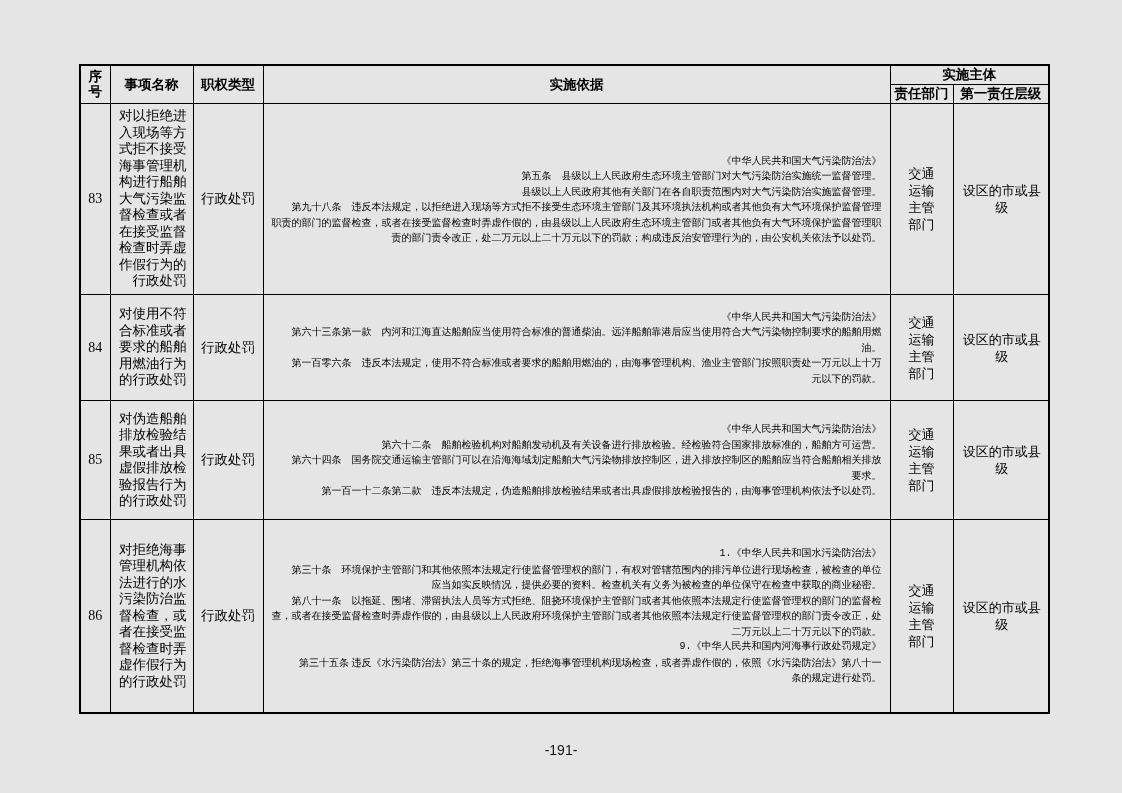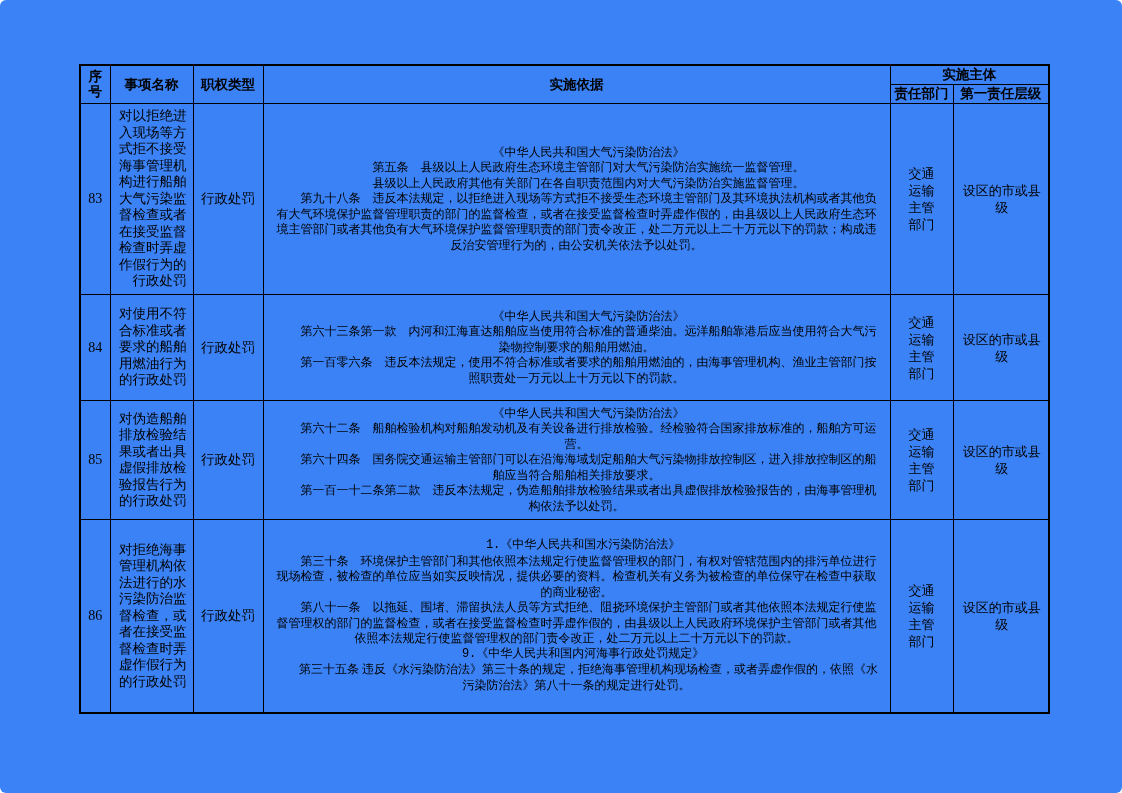--- a/index.html
+++ b/index.html
@@ -8,23 +8,22 @@
     background: #ffffff;
     width: 1122px;
     height: 793px;
     font-family: "Liberation Serif", "DejaVu Serif", serif;
     color: #000;
   }
   .page {
     position: relative;
     width: 1122px;
     height: 793px;
-    background: #3b82f6;
+    background: #e5e5e5;
     overflow: hidden;
-    border-radius: 6px;
   }
   .doc-table-wrap {
     position: absolute;
     left: 79px;
     top: 64px;
   }
   table.doc-table {
     border-collapse: collapse;
     table-layout: fixed;
     width: 969px;
@@ -56,24 +55,24 @@
     font-size: 13.5px;
     line-height: 16.5px;
     padding: 2px 6px 2px 7px;
     text-align: right;
   }
   td.atype {
     text-align: center;
     font-size: 13.5px;
   }
   td.basis {
-    font-size: 12px;
+    font-size: 10px;
     line-height: 15.5px;
     padding: 3px 8px;
-    text-align: center;
+    text-align: right;
   }
   td.basis p {
     margin: 0;
     text-indent: 2em;
   }
   td.basis p.num {
     text-indent: 1.1em;
     font-family: Liberation Mono, monospace;
   }
   td.dept {
@@ -175,13 +174,14 @@
             <p>第八十一条　以拖延、围堵、滞留执法人员等方式拒绝、阻挠环境保护主管部门或者其他依照本法规定行使监督管理权的部门的监督检查，或者在接受监督检查时弄虚作假的，由县级以上人民政府环境保护主管部门或者其他依照本法规定行使监督管理权的部门责令改正，处二万元以上二十万元以下的罚款。</p>
             <p class="num">9.《中华人民共和国内河海事行政处罚规定》</p>
             <p>第三十五条 违反《水污染防治法》第三十条的规定，拒绝海事管理机构现场检查，或者弄虚作假的，依照《水污染防治法》第八十一条的规定进行处罚。</p>
           </td>
           <td class="dept">交通运输主管部门</td>
           <td class="level">设区的市或县级</td>
         </tr>
       </tbody>
     </table>
   </div>
+  <div class="page-number">-191-</div>
 </div>
 
 </body></html>

